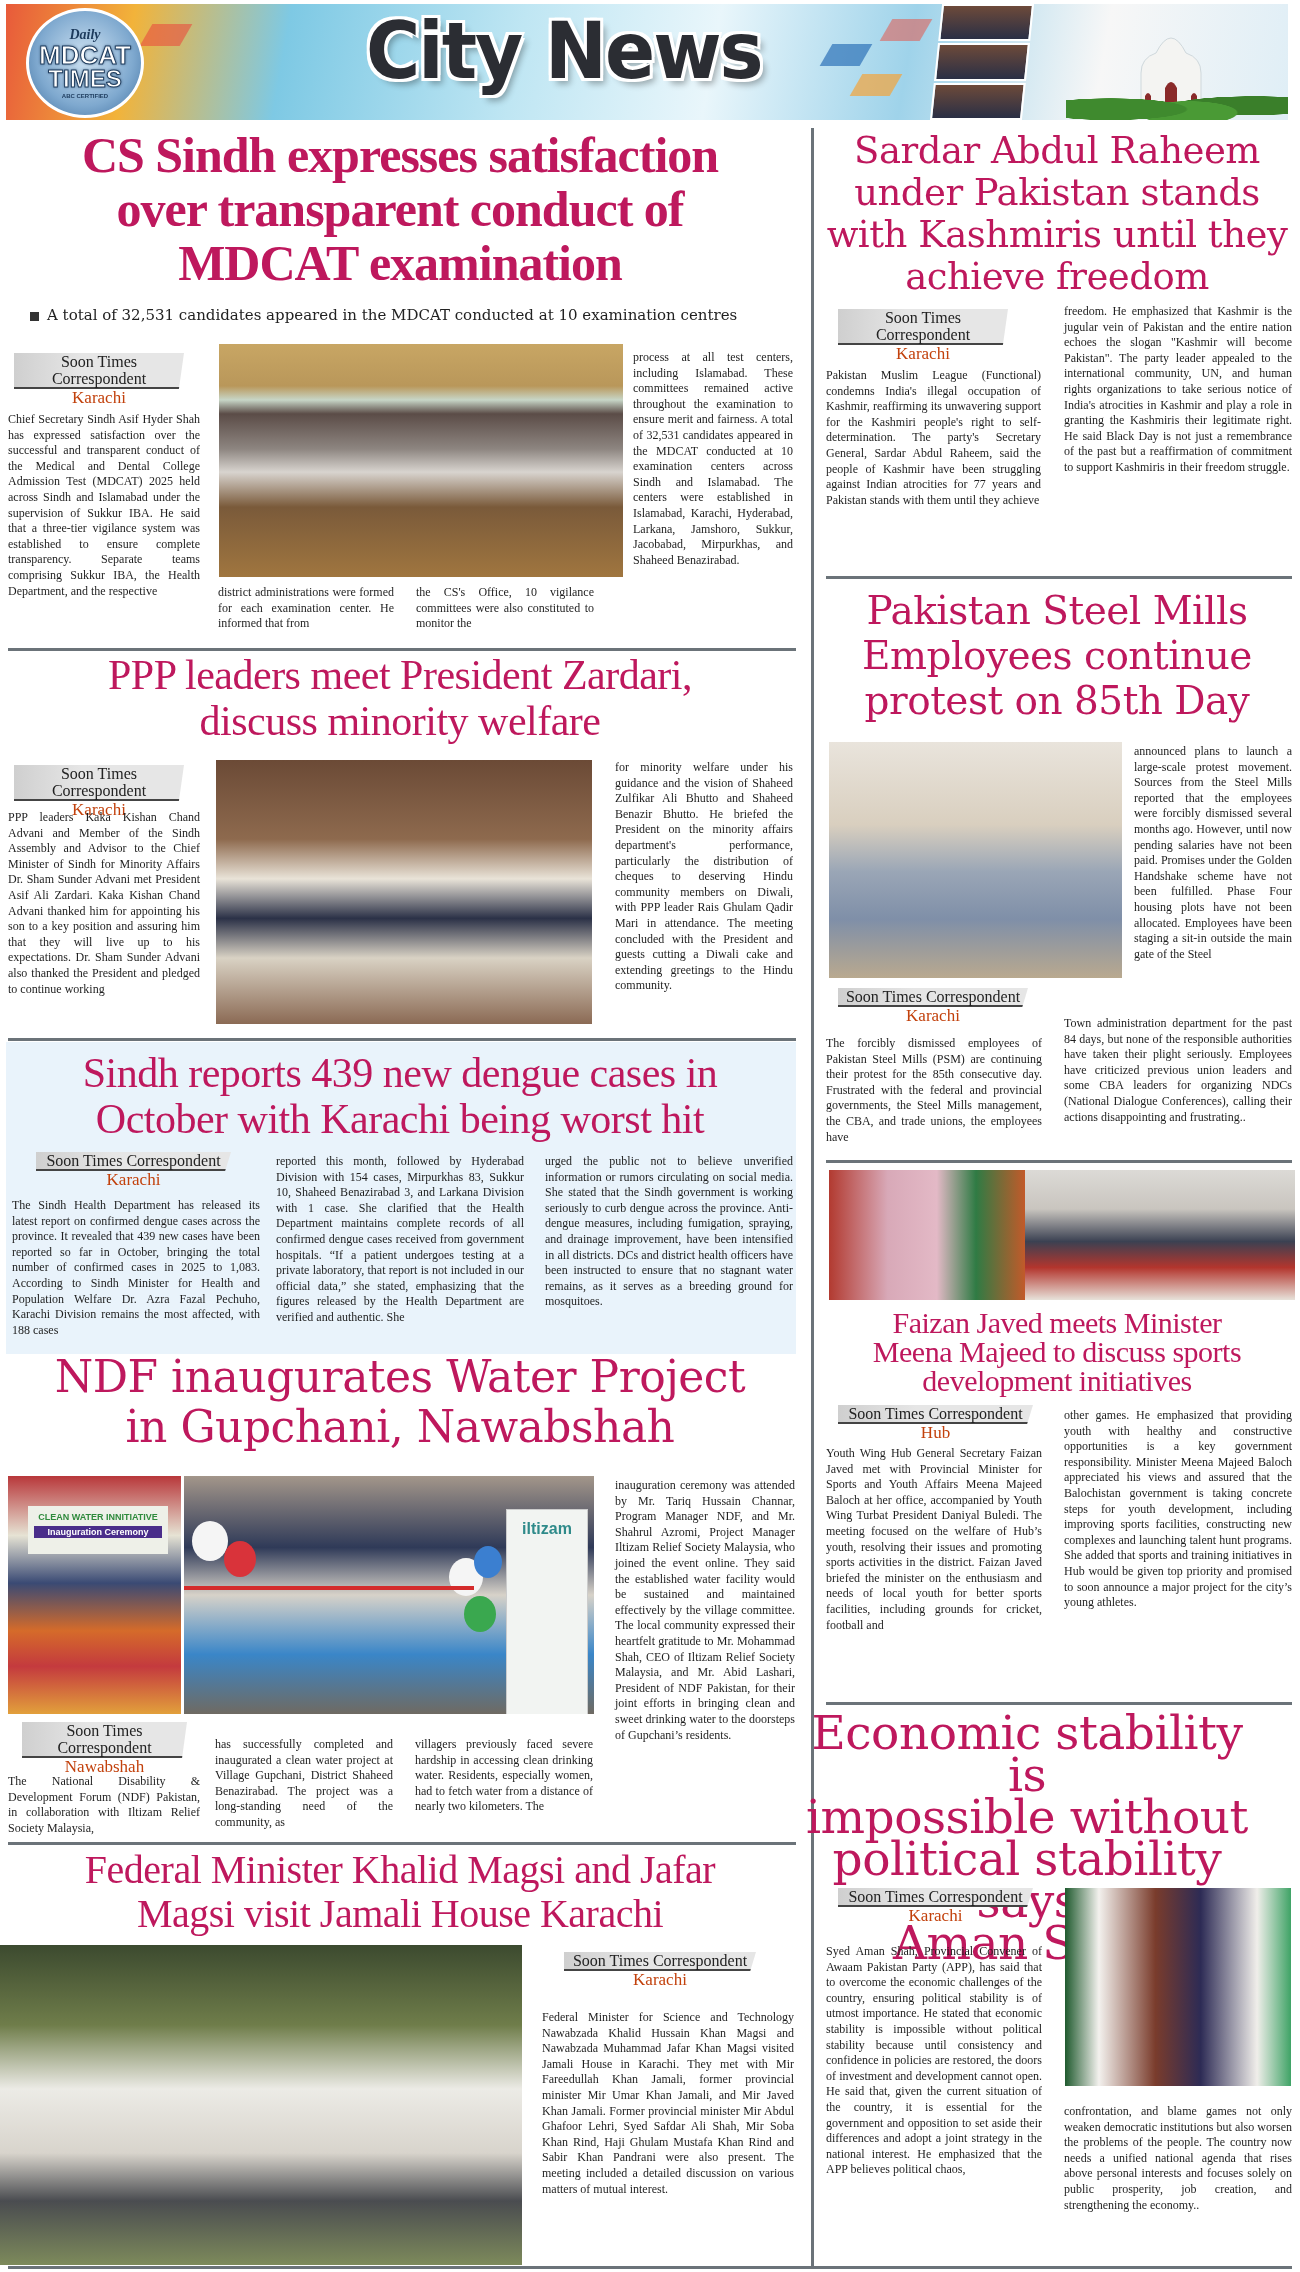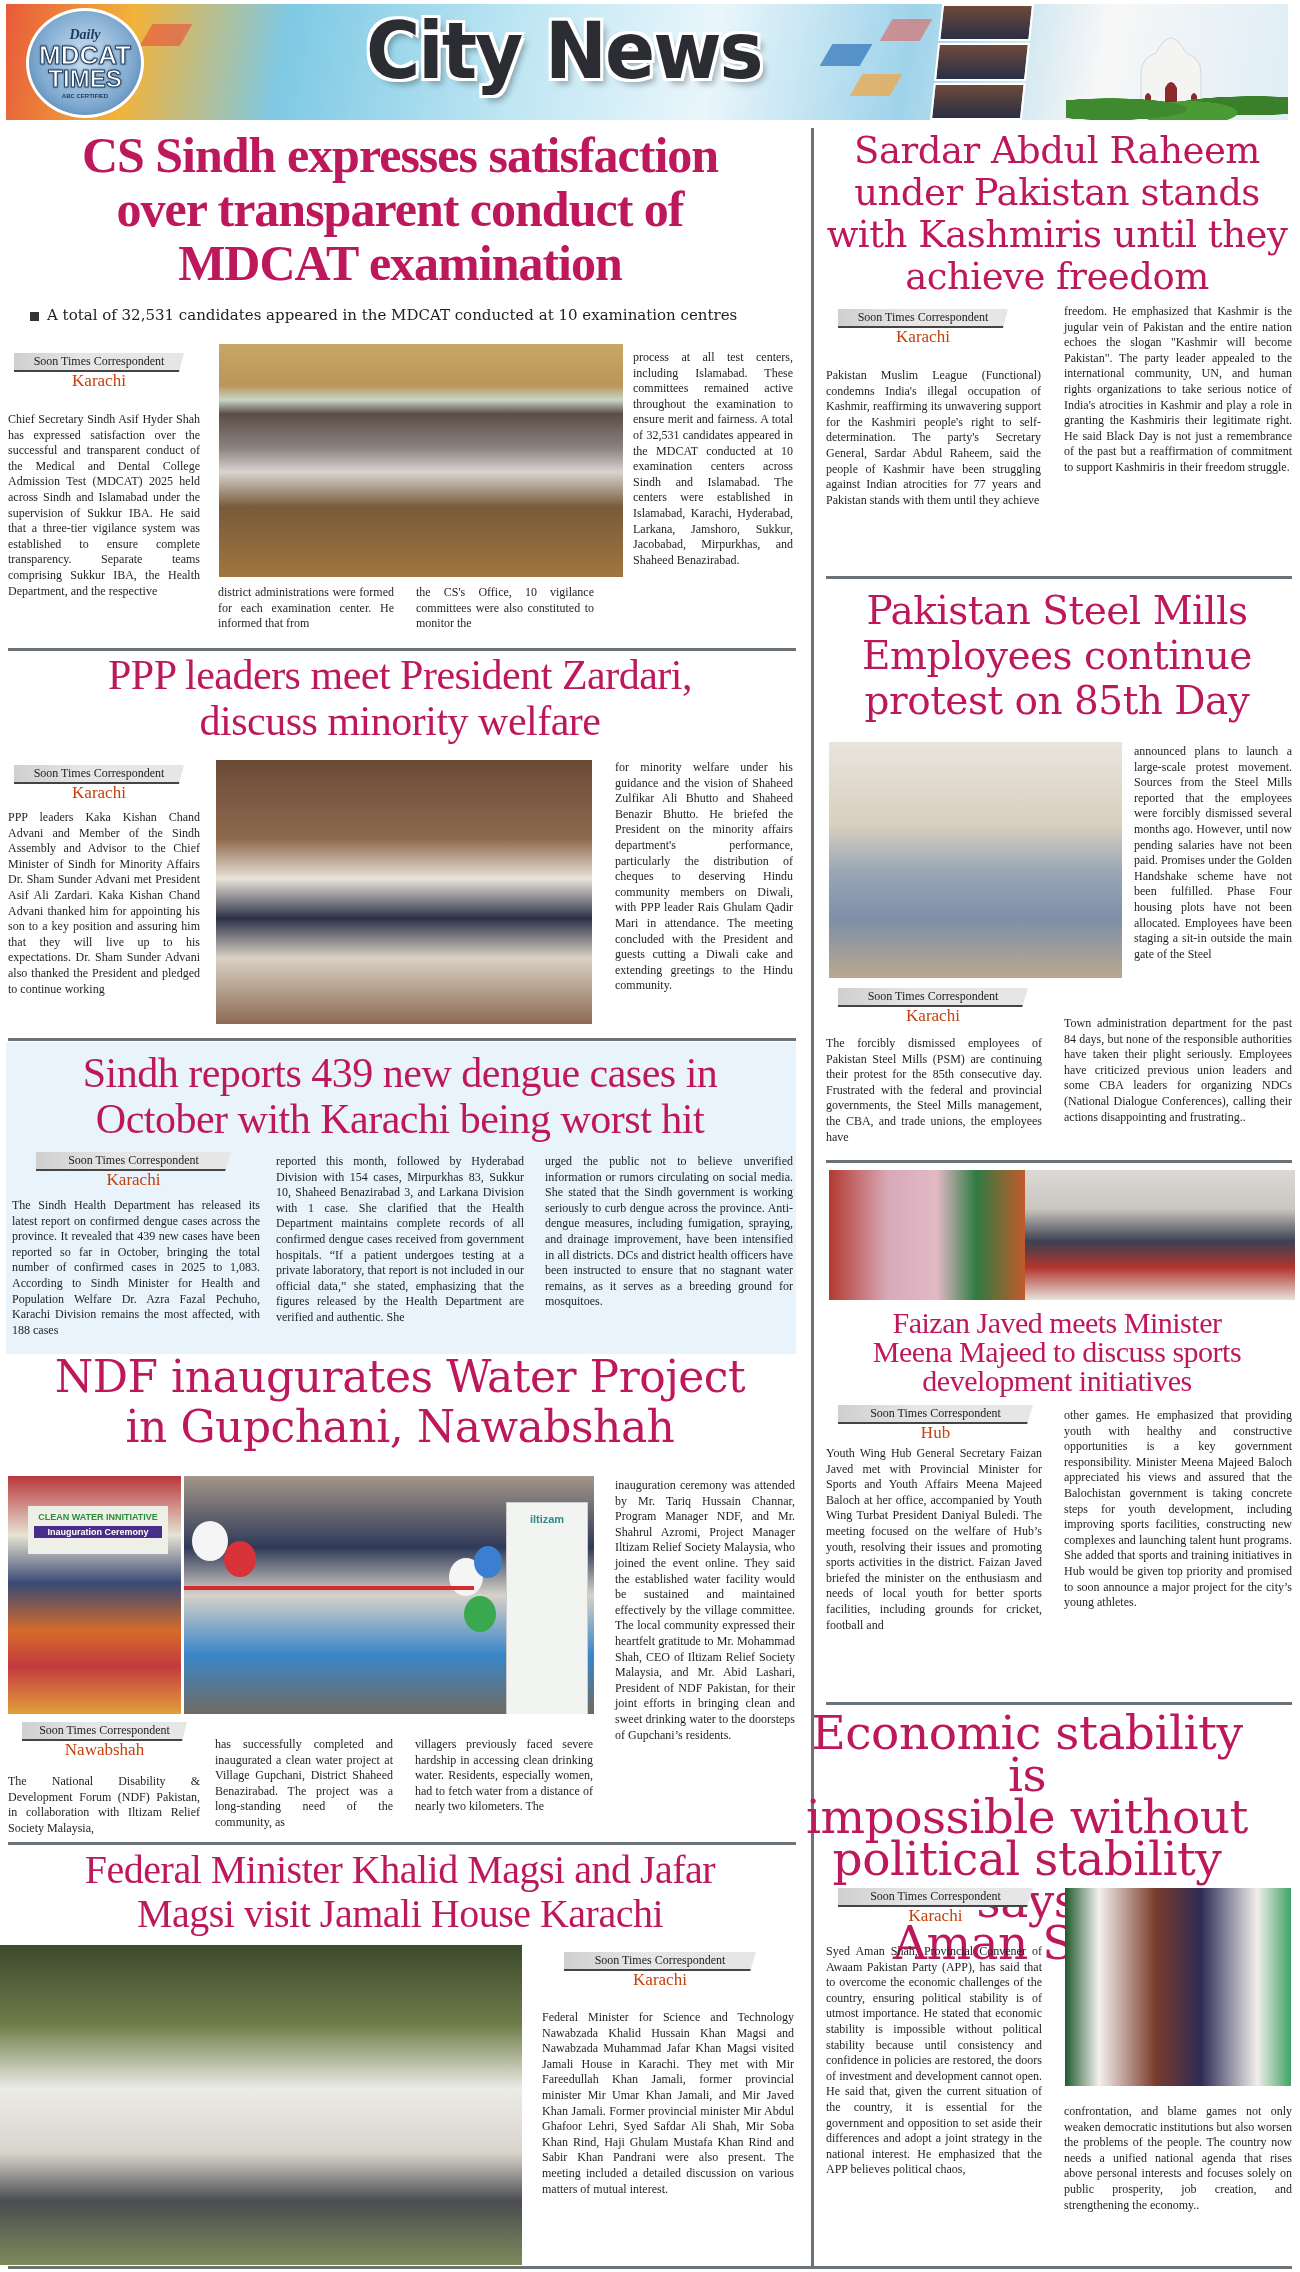--- a/index.html
+++ b/index.html
@@ -15,21 +15,21 @@
 .masthead .title{left:360px;top:4px;font-family:"DejaVu Sans",sans-serif;font-weight:900;font-size:74px;color:#2b2d33;letter-spacing:-2px;text-shadow:3px 3px 0 #fff,-3px -3px 0 #fff,3px -3px 0 #fff,-3px 3px 0 #fff,5px 5px 6px rgba(0,0,0,.3);transform:scaleY(1.05)}
 .masthead .diamond{width:40px;height:22px;transform:skewX(-30deg)}
 .masthead .strip{left:930px;top:0;width:92px;height:116px;display:flex;flex-direction:column;gap:2px;transform:skewX(-6deg)}
 .strip .ph{flex:1;background:linear-gradient(180deg,#6d4a3a,#2a2f45);border:2px solid #fff}
 .masthead .tomb{left:1115px;top:14px;width:100px;height:100px}
 .masthead .trees{left:1060px;top:80px;width:222px;height:36px;background:radial-gradient(ellipse at 20% 70%,#3f8a2e 0 30%,transparent 31%),radial-gradient(ellipse at 55% 80%,#4a9a35 0 28%,transparent 29%),radial-gradient(ellipse at 85% 60%,#3a7f2a 0 30%,transparent 31%)}
 
 .hl{font-family:"DejaVu Serif",serif;color:#be185d;text-align:center;line-height:1.08;letter-spacing:-.5px}
 .hl.cond{font-family:"Liberation Serif",serif;transform-origin:top center}
 .byline{width:170px;text-align:center}
-.byline .tag{display:block;background:linear-gradient(90deg,#cfcfcf,#e6e6e6 40%,#e6e6e6 90%);clip-path:polygon(0 0,100% 0,97% 100%,0 100%);font-size:12px;line-height:17px;color:#222;border-bottom:2px solid #444;padding:0 4px}
+.byline .tag{display:block;background:linear-gradient(90deg,#cfcfcf,#e6e6e6 40%,#e6e6e6 90%);clip-path:polygon(0 0,100% 0,97% 100%,0 100%);font-size:16px;line-height:17px;color:#222;border-bottom:2px solid #444;padding:0 4px}
 .byline .place{display:block;font-size:17px;line-height:18px;color:#c2410c}
 .body{font-size:12px;line-height:15.6px;text-align:justify;color:#1e1e1e;hyphens:none}
 .rule{height:3px;background:#6b7379}
 .vrule{width:3px;background:#6b7379}
 .photo{overflow:hidden}
 
 .ph-mdcat{background:linear-gradient(180deg,#c8a664 0%,#b9975a 18%,#c7d6c7 24%,#5b4c47 30%,#8d8580 45%,#d8d4cf 55%,#7a5a3a 70%,#a0763f 100%)}
 .ph-ppp{background:linear-gradient(180deg,#6b4a36 0%,#8e6a4e 30%,#e9e3d8 45%,#2b3147 60%,#d9d2c4 75%,#8b6a54 100%)}
 .ph-steel{background:linear-gradient(180deg,#e9e4dc 0%,#d9cfbf 35%,#9aa6b6 55%,#7f8fa8 75%,#b9a98f 100%)}
 .ph-meena{background:linear-gradient(90deg,#b23a30 0%,#d8a9b8 30%,#e3b9c6 55%,#2f7b44 75%,#c25a2a 100%)}
@@ -173,21 +173,21 @@
     <div style="background:#4a2d8a;color:#fff;margin:4px 6px 0;padding:1px">Inauguration Ceremony</div>
   </div>
 </div>
 <div class="abs photo ph-water2" style="left:184px;top:1476px;width:410px;height:238px">
   <div class="balloon" style="left:8px;top:45px;width:36px;height:40px;background:#f5f5f5"></div>
   <div class="balloon" style="left:40px;top:65px;width:32px;height:36px;background:#d9333a"></div>
   <div class="balloon" style="left:265px;top:82px;width:34px;height:38px;background:#f5f5f5"></div>
   <div class="balloon" style="left:290px;top:70px;width:28px;height:32px;background:#3b7fd0"></div>
   <div class="balloon" style="left:280px;top:120px;width:32px;height:36px;background:#3aa84f"></div>
   <div class="abs" style="left:0;top:110px;width:290px;height:4px;background:#d42b2b"></div>
-  <div class="abs" style="left:322px;top:26px;width:82px;height:218px;background:#f2f4f2;border:1px solid #ccc;font-family:'Liberation Sans',sans-serif;font-weight:bold;color:#2f8a8a;font-size:11px;text-align:center;padding-top:10px">
+  <div class="abs" style="left:322px;top:33px;width:82px;height:218px;background:#f2f4f2;border:1px solid #ccc;font-family:'Liberation Sans',sans-serif;font-weight:bold;color:#2f8a8a;font-size:16px;text-align:center;padding-top:10px">
     <div>iltizam</div>
   </div>
 </div>
 <div class="abs byline" style="left:22px;top:1722px;width:165px">
   <span class="tag">Soon Times Correspondent</span>
   <span class="place">Nawabshah</span>
 </div>
 <div class="abs body" style="left:8px;top:1774px;width:192px">The National Disability &amp; Development Forum (NDF) Pakistan, in collaboration with Iltizam Relief Society Malaysia,</div>
 <div class="abs body" style="left:215px;top:1737px;width:178px">has successfully completed and inaugurated a clean water project at Village Gupchani, District Shaheed Benazirabad. The project was a long-standing need of the community, as</div>
 <div class="abs body" style="left:415px;top:1737px;width:178px">villagers previously faced severe hardship in accessing clean drinking water. Residents, especially women, had to fetch water from a distance of nearly two kilometers. The</div>

